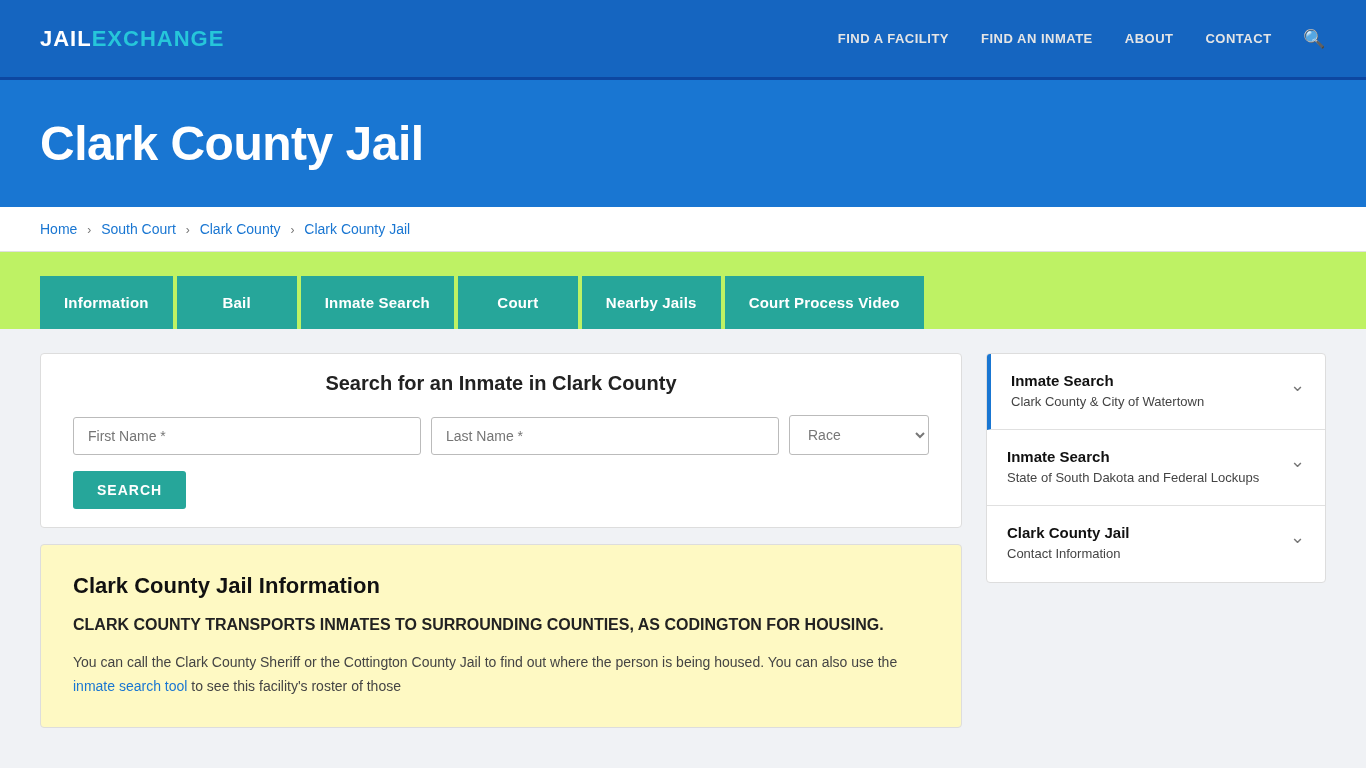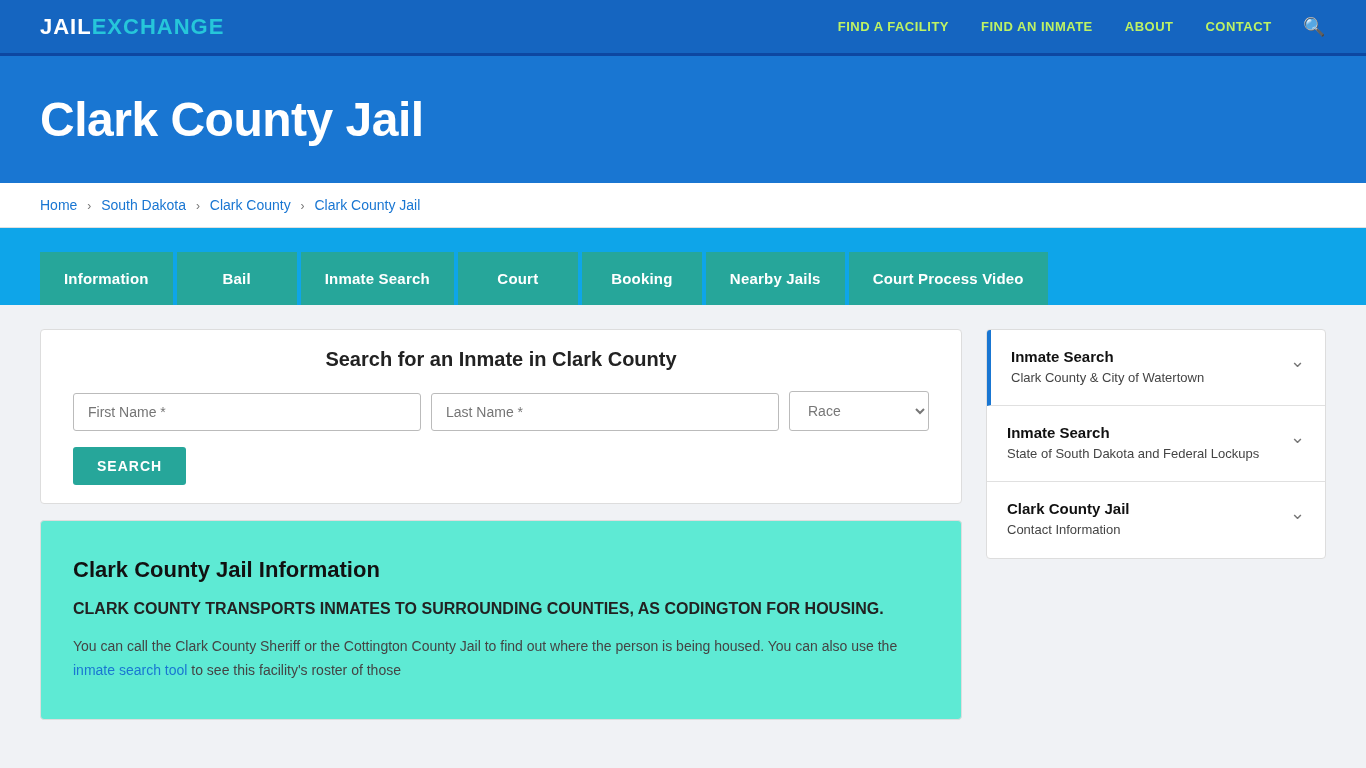--- a/index.html
+++ b/index.html
@@ -5,40 +5,40 @@
     * { box-sizing: border-box; margin: 0; padding: 0; }
     body { font-family: Arial, Helvetica, sans-serif; background: #f0f2f5; color: #333; }
 
     
     nav {
       background: #1565c0;
       display: flex;
       align-items: center;
       justify-content: space-between;
       padding: 0 40px;
-      height: 56px;
+      height: 80px;
       border-bottom: 3px solid #0d47a1;
     }
     .nav-logo {
       display: flex;
       align-items: center;
       font-size: 22px;
       font-weight: 900;
       letter-spacing: 1px;
       color: #fff;
       text-transform: uppercase;
     }
     .nav-logo span.exchange { color: #26c6da; }
     .nav-links {
       display: flex;
       align-items: center;
       gap: 32px;
     }
     .nav-links a {
-      color: #bef264;
+      color: #e5e5e5;
       text-decoration: none;
       font-size: 13px;
       font-weight: 700;
       letter-spacing: 0.5px;
       text-transform: uppercase;
     }
     .nav-search-icon {
       color: #fff;
       font-size: 18px;
       cursor: pointer;
@@ -71,21 +71,21 @@
       margin: 0 6px;
       color: #777;
       font-size: 12px;
     }
     .breadcrumb .current {
       color: #1976d2;
     }
 
     
     .tabs-bar {
-      background: #0ea5e9;
+      background: #bef264;
       padding: 24px 40px 0 40px;
       display: flex;
       gap: 4px;
       flex-wrap: wrap;
     }
     .tab-btn {
       background: #26a69a;
       color: #fff;
       border: none;
       padding: 18px 24px;
@@ -154,24 +154,24 @@
       font-size: 14px;
       font-weight: 700;
       letter-spacing: 1px;
       text-transform: uppercase;
       cursor: pointer;
       border-radius: 3px;
     }
 
     
     .info-card {
-      background: #5eead4;
+      background: #fef9c3;
       border: 1px solid #ddd;
       border-radius: 4px;
-      padding: 36px 32px;
+      padding: 28px 32px;
     }
     .info-card h2 {
       font-size: 22px;
       font-weight: 800;
       margin-bottom: 14px;
       color: #111;
     }
     .info-card .warning {
       font-size: 16px;
       font-weight: 700;
@@ -251,33 +251,32 @@
   </div>
 </nav>
 
 <div class="hero">
   <h1>Clark County Jail</h1>
 </div>
 
 <div class="breadcrumb">
   <a>Home</a>
   <span class="sep">›</span>
-  <a>South Dakota</a>
+  <a>South Court</a>
   <span class="sep">›</span>
   <a>Clark County</a>
   <span class="sep">›</span>
   <span class="current">Clark County Jail</span>
 </div>
 
 <div class="tabs-bar">
   <button class="tab-btn">Information</button>
   <button class="tab-btn">Bail</button>
   <button class="tab-btn">Inmate Search</button>
   <button class="tab-btn">Court</button>
-  <button class="tab-btn">Booking</button>
   <button class="tab-btn">Nearby Jails</button>
   <button class="tab-btn">Court Process Video</button>
 </div>
 
 <div class="main-content">
 
   <div class="left-panel">
 
     <div class="search-card">
       <h2>Search for an Inmate in Clark County</h2>

